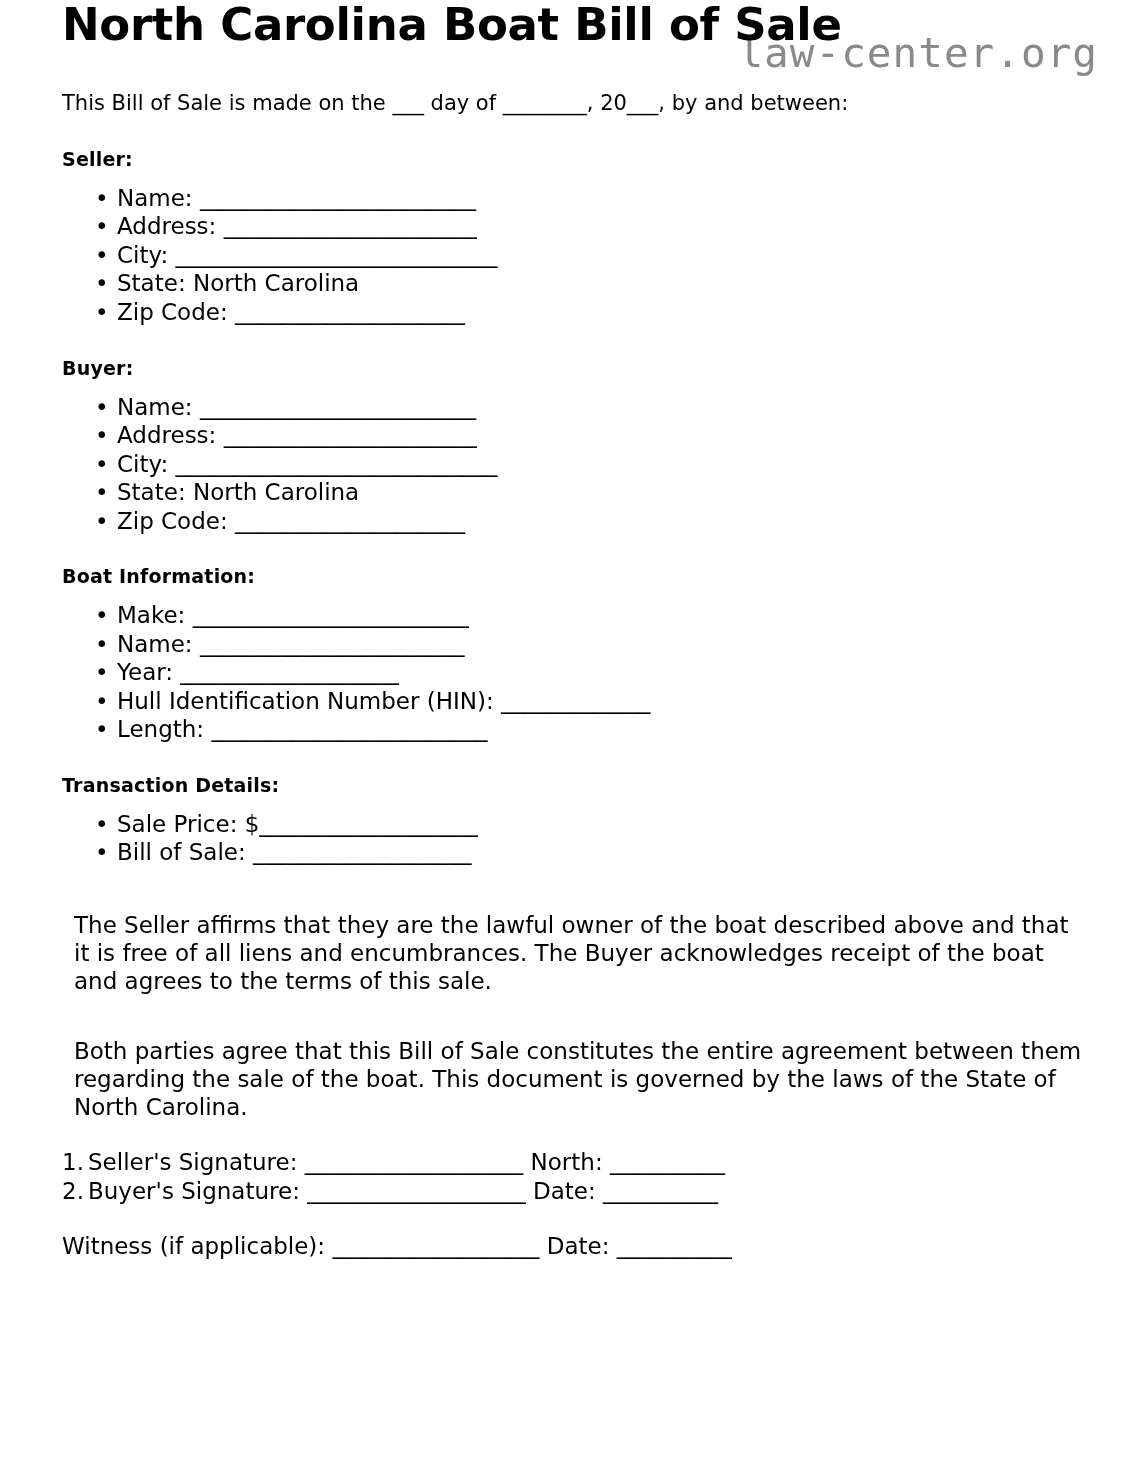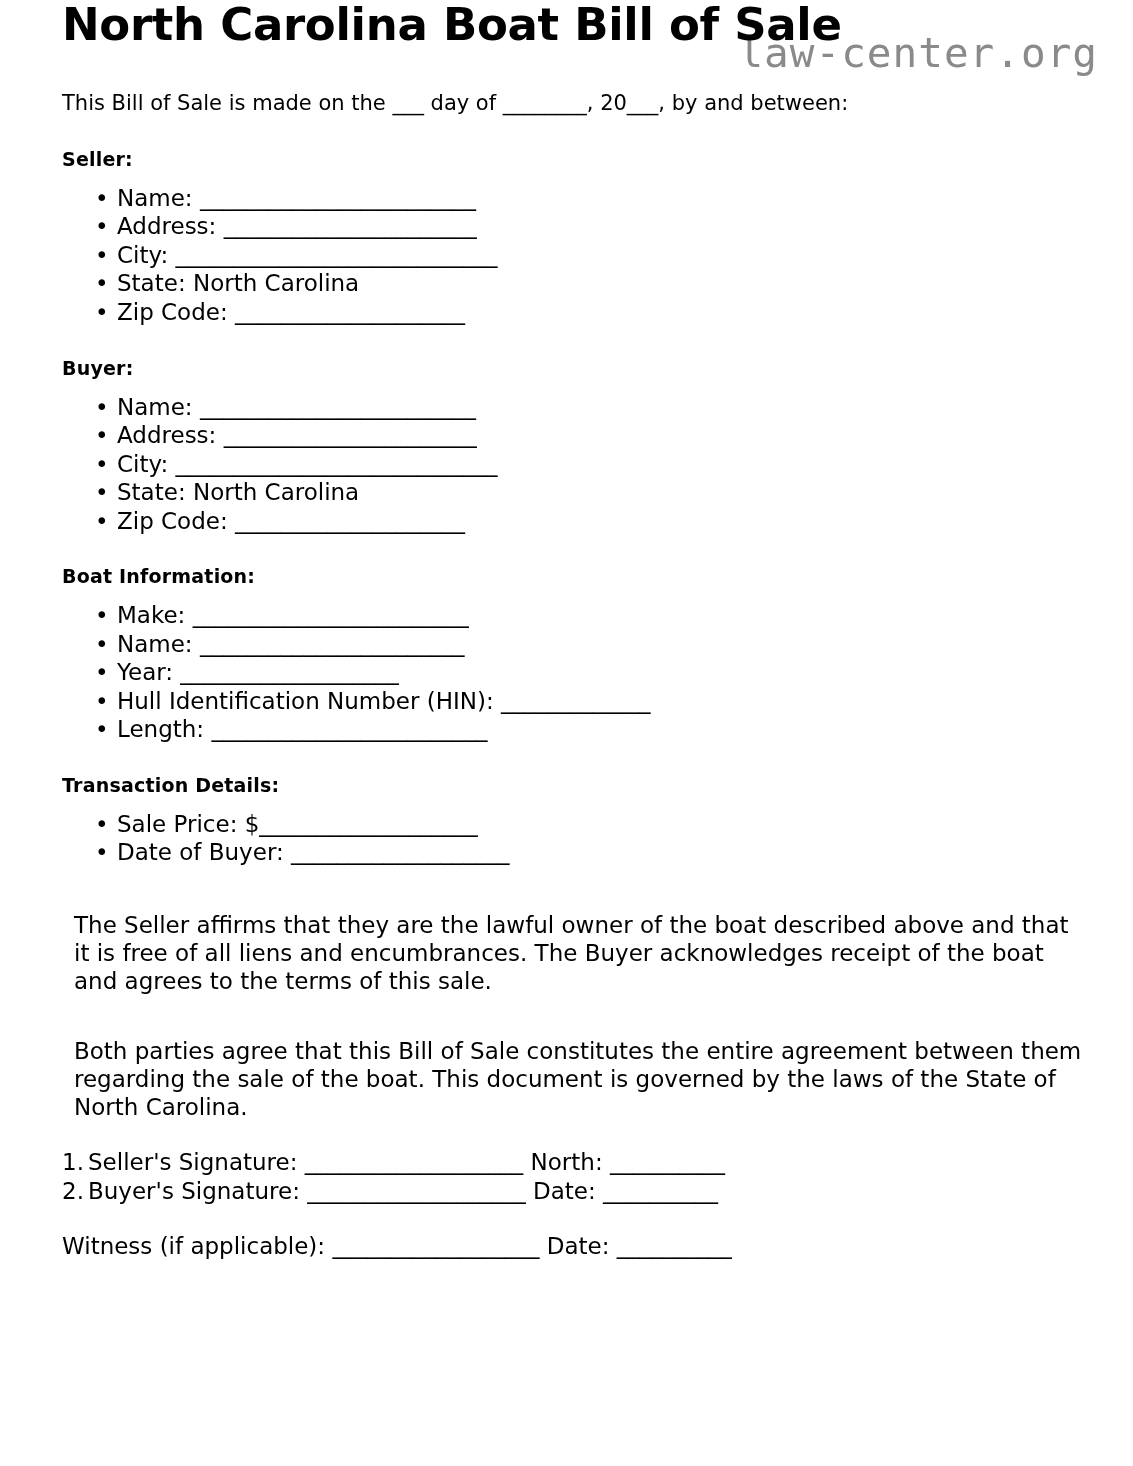--- a/index.html
+++ b/index.html
@@ -153,21 +153,21 @@
       <li>Make: ________________________</li>
       <li>Name: _______________________</li>
       <li>Year: ___________________</li>
       <li>Hull Identification Number (HIN): _____________</li>
       <li>Length: ________________________</li>
     </ul>
 
     <h2 class="section-head">Transaction Details:</h2>
     <ul class="field-list">
       <li>Sale Price: $___________________</li>
-      <li>Date of Buyer: ___________________</li>
+      <li>Bill of Sale: ___________________</li>
     </ul>
 
     <p class="body-para">The Seller affirms that they are the lawful owner of the boat described above and that it is free of all liens and encumbrances. The Buyer acknowledges receipt of the boat and agrees to the terms of this sale.</p>
 
     <p class="body-para second">Both parties agree that this Bill of Sale constitutes the entire agreement between them regarding the sale of the boat. This document is governed by the laws of the State of North Carolina.</p>
 
     <ol class="sig-list">
       <li>Seller's Signature: ___________________  North: __________</li>
       <li>Buyer's Signature: ___________________  Date: __________</li>
     </ol>

